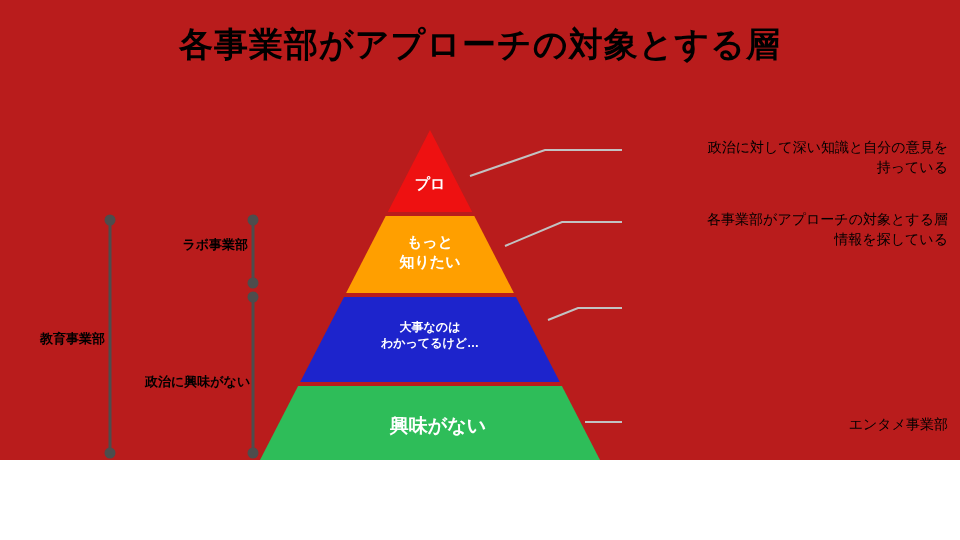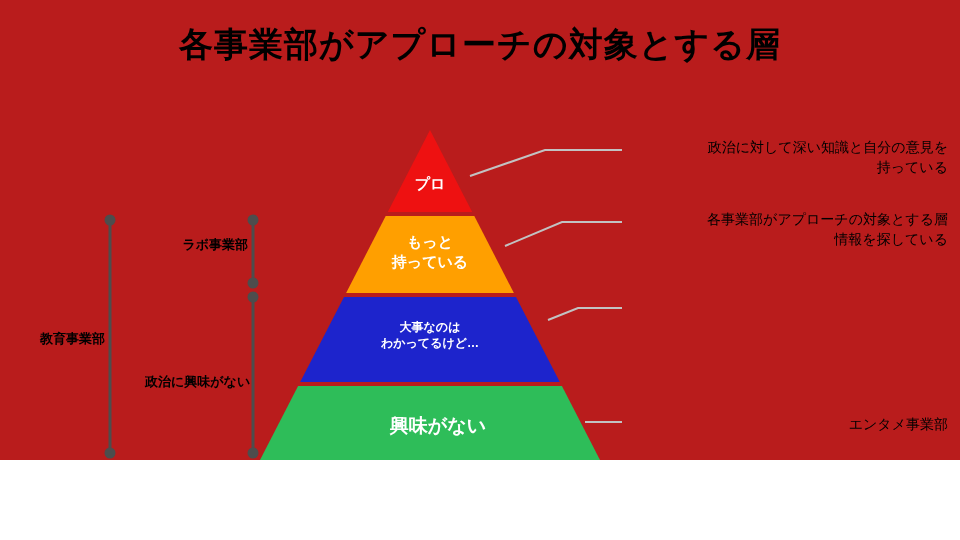--- a/index.html
+++ b/index.html
@@ -82,21 +82,21 @@
 
     <g>
       <line stroke-width="3" x1="253" y1="297" x2="253" y2="453" stroke="#4d4d4d"></line>
       <circle cx="253" cy="297" r="5.5" fill="#4d4d4d"></circle>
       <circle cx="253" cy="453" r="5.5" fill="#4d4d4d"></circle>
     </g>
   </svg>
 
   <div class="pyr-label l0">プロ</div>
   <div class="pyr-label l1">もっと
-持っている</div>
+知りたい</div>
   <div class="pyr-label l2">大事なのは
 わかってるけど…</div>
   <div class="pyr-label l3">興味がない</div>
 
   <div class="annotation a0">政治に対して深い知識と自分の意見を
 持っている</div>
   <div class="annotation a1">各事業部がアプローチの対象とする層
 情報を探している</div>
   <div class="annotation a3">エンタメ事業部</div>
 

